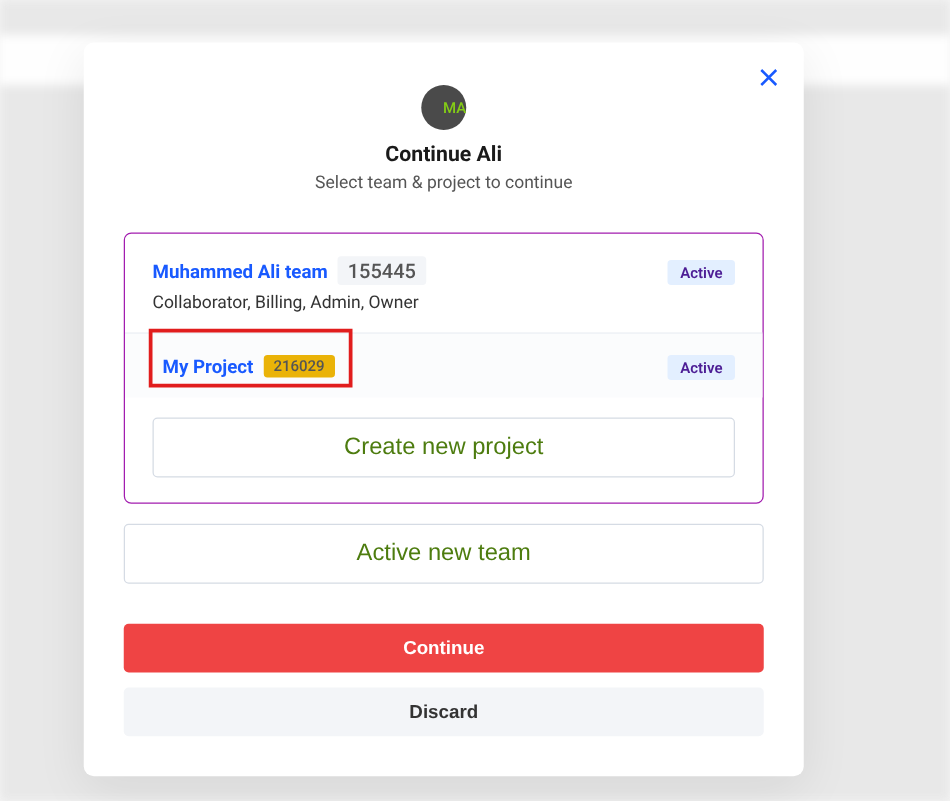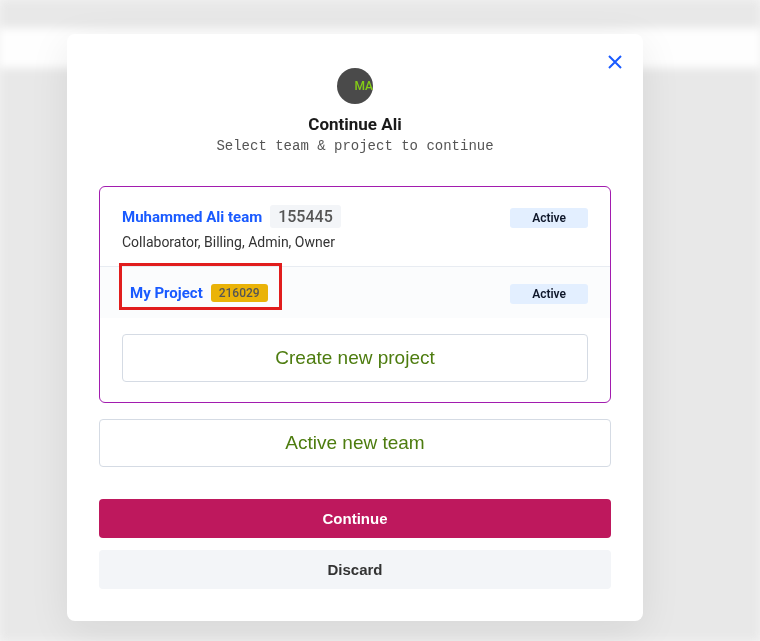--- a/index.html
+++ b/index.html
@@ -74,21 +74,20 @@
       font-size: 17px;
       font-weight: 700;
       color: #1a1a1a;
     }
     .subtitle {
       text-align: center;
       font-size: 14px;
       color: #555;
       margin-top: 4px;
       margin-bottom: 32px;
-      font-family: Liberation Mono, monospace;
     }
     .card {
       margin: 0 32px;
       border: 1px solid #a21caf;
       border-radius: 6px;
       background: #fff;
     }
     .team-row {
       padding: 18px 22px 16px;
       border-bottom: 1px solid #e8ecf2;
@@ -116,24 +115,24 @@
       border-radius: 3px;
       font-weight: 500;
     }
     .roles {
       color: #333;
       font-size: 14px;
       margin-top: 6px;
     }
     .status-badge {
       background: #e3efff;
-      color: #0f172a;
+      color: #4c1d95;
       font-size: 12px;
       font-weight: 600;
-      padding: 3px 22px;
+      padding: 3px 10px;
       border-radius: 3px;
       align-self: flex-start;
       margin-top: 3px;
     }
     .project-row {
       padding: 14px 22px 14px 30px;
       display: flex;
       align-items: center;
       background: #fbfcfd;
     }
@@ -181,21 +180,21 @@
     }
     .create-team-btn {
       margin: 16px 32px 0;
       width: calc(100% - 64px);
     }
     .primary-btn {
       display: block;
       width: calc(100% - 64px);
       margin: 32px 32px 0;
       padding: 11px;
-      background: #be185d;
+      background: #ef4444;
       border: none;
       border-radius: 4px;
       font-size: 15px;
       color: #fff;
       font-weight: 600;
       cursor: pointer;
       text-align: center;
     }
     .discard-btn {
       display: block;

